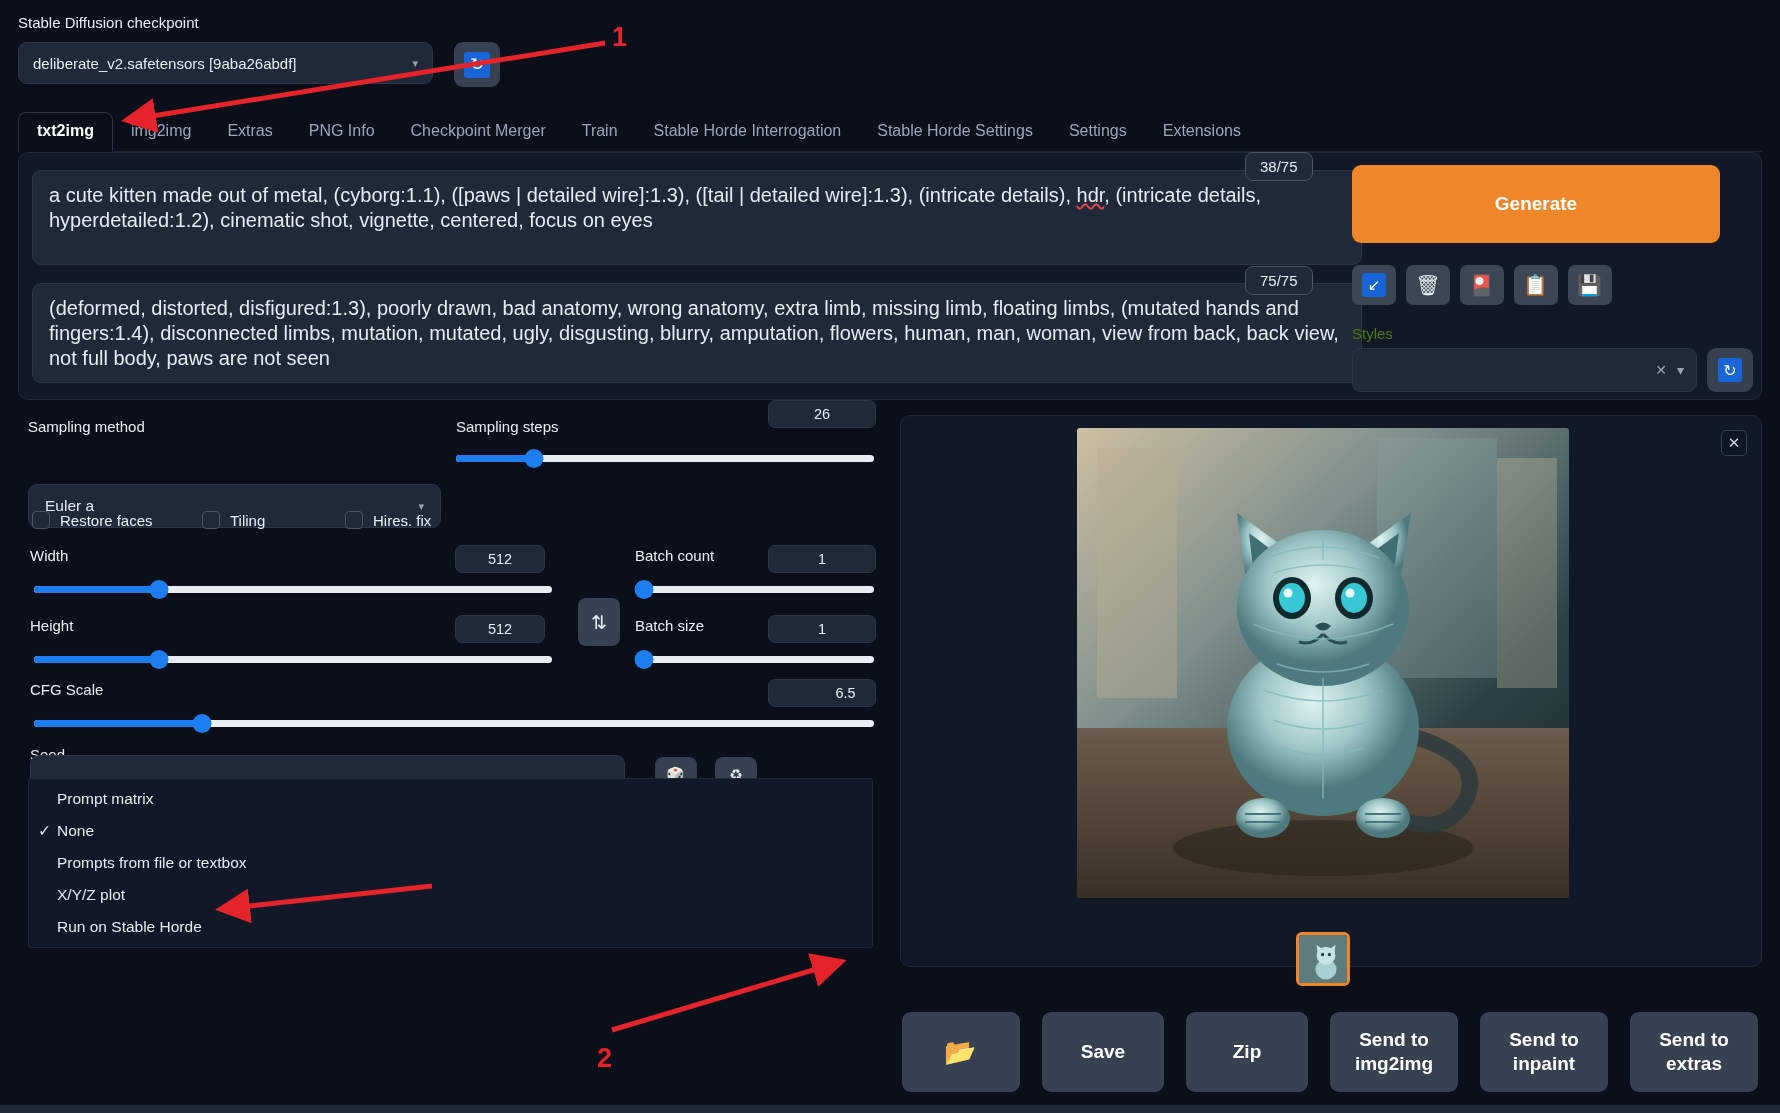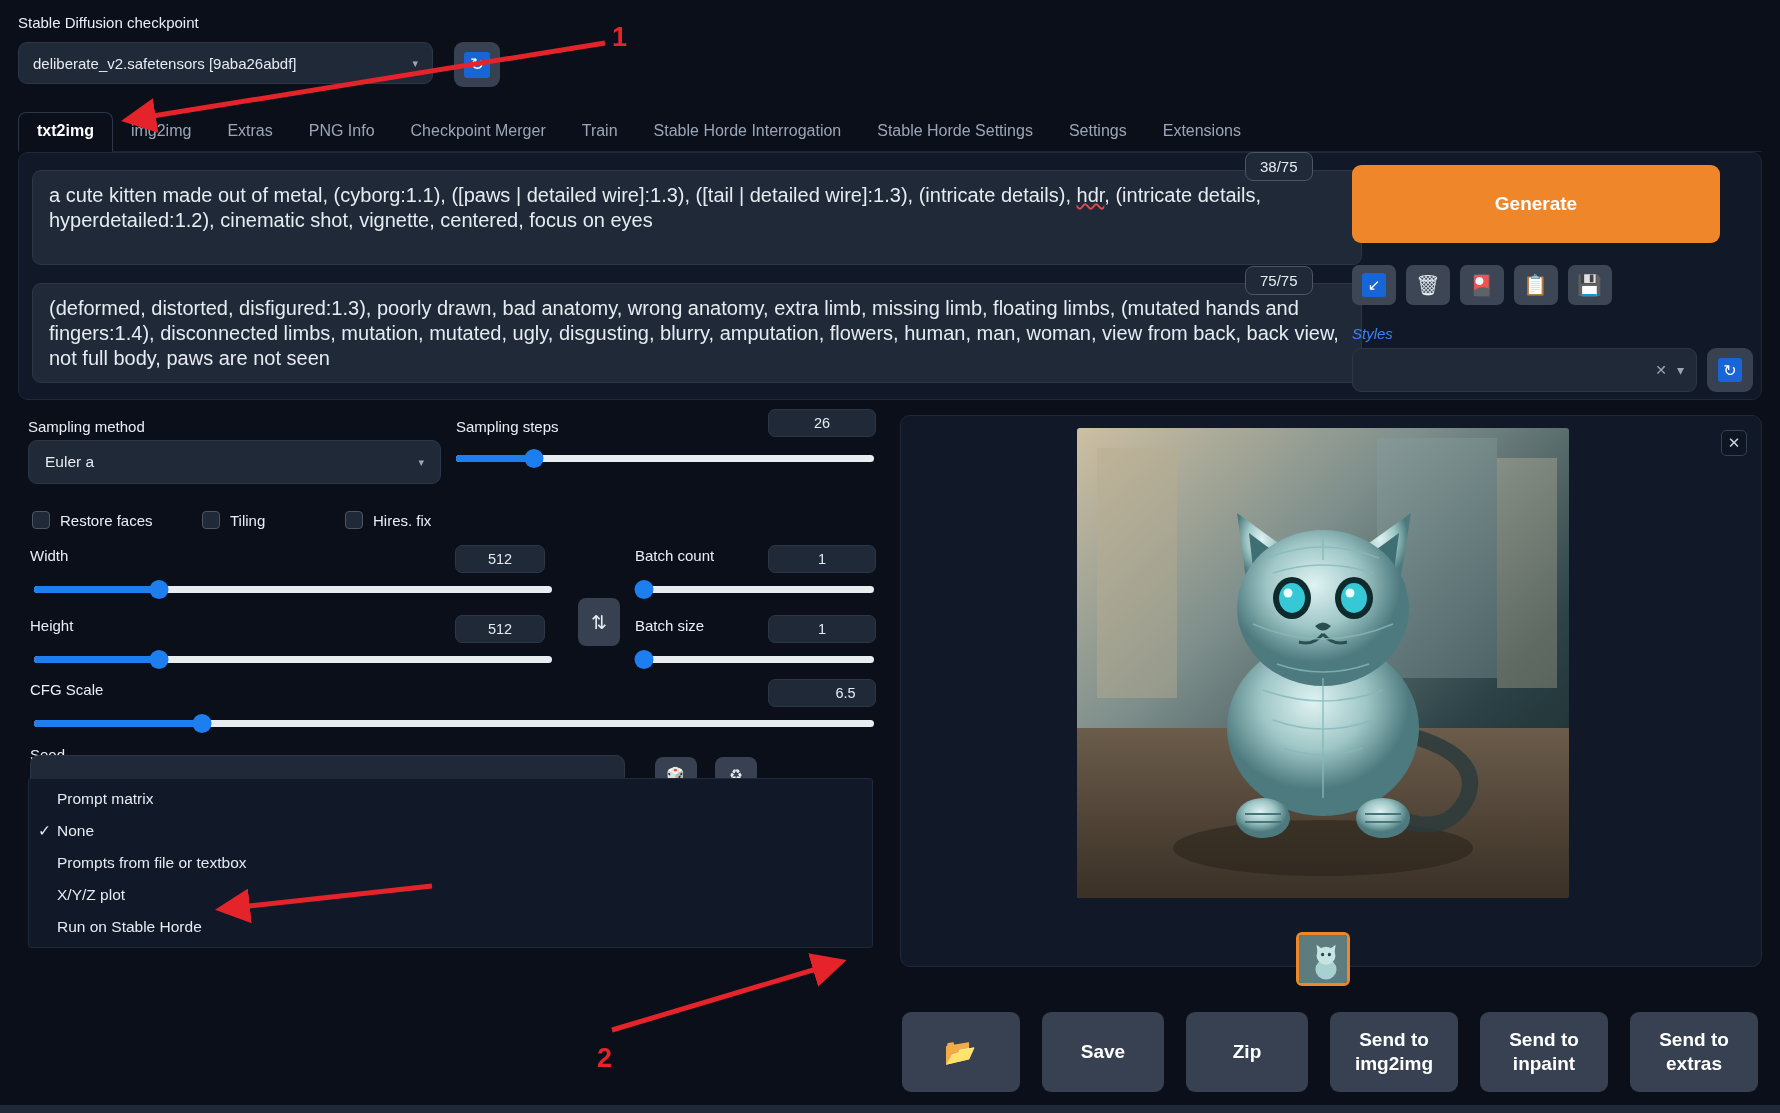--- a/index.html
+++ b/index.html
@@ -56,35 +56,35 @@
     position:absolute; left:1352px; top:165px; width:368px; height:78px;
     background:#f0862a; border:none; border-radius:9px;
     font-size:19px; font-weight:bold; color:#ffffff; font-family:inherit;
     display:flex; align-items:center; justify-content:center;
   }
   .gen-icons { position:absolute; left:1352px; top:265px; display:flex; gap:10px; }
   .gen-icon { width:44px; height:40px; background:#3c4655; border-radius:7px;
     display:flex; align-items:center; justify-content:center; font-size:20px; }
   .gi-blue { width:24px;height:24px;background:#1765d6;border-radius:3px;color:#fff;
     display:flex;align-items:center;justify-content:center;font-size:15px;}
-  .styles-label { position:absolute; left:1352px; top:325px; font-size:15px; color:#3b82f6;font-style:italic; }
+  .styles-label { position:absolute; left:1352px; top:325px; font-size:15px; color:#4d7c0f; }
   .styles-box { position:absolute; left:1352px; top:348px; width:345px; height:44px;
     background:#1f2937; border:1px solid #2c3647; border-radius:9px;
     display:flex; align-items:center; justify-content:flex-end; padding:0 12px; gap:10px;
     font-size:14px; color:#9aa6b8; }
   .styles-refresh { position:absolute; left:1707px; top:348px; width:46px; height:44px;
     background:#374151; border-radius:9px; display:flex; align-items:center; justify-content:center; }
   .styles-refresh .glyph { width:24px;height:24px;background:#1765d6;border-radius:3px;color:#fff;
     display:flex;align-items:center;justify-content:center;font-size:16px;}
 
   
   .lbl { position:absolute; font-size:15px; color:#e9eef5; }
   .select-box { position:absolute; background:#1f2937; border:1px solid #2c3647;
     border-radius:9px; display:flex; align-items:center; padding:0 16px;
-    font-size:15.5px; color:#e6ebf2; }
+    font-size:15.5px; color:#e6ebf2;margin-top:44px; }
   .select-box .caret { margin-left:auto; font-size:11px; color:#9aa6b8; }
   .numbox { position:absolute; height:28px; background:#1f2937; border:1px solid #2c3647;
     border-radius:7px; display:flex; align-items:center; justify-content:center;
     font-size:14.5px; color:#e6ebf2; }
   .slider { position:absolute; height:7px; border-radius:4px; background:#e9edf2; }
   .slider .fill { position:absolute; left:0; top:0; height:7px; border-radius:4px; background:#1d7ef0; }
   .slider .knob { position:absolute; top:-6px; width:19px; height:19px; border-radius:50%;
     background:#1d7ef0; transform:translateX(-50%); }
   .cb-row { position:absolute; display:flex; align-items:center; gap:10px; font-size:15px; color:#e9eef5; }
   .cb { width:18px; height:18px; border:1px solid #4b5563; border-radius:4px; background:#1f2937; }
@@ -191,21 +191,21 @@
     <span class="glyph">↻</span>
   </div>
 
   <div class="lbl" style="left:28px; top:418px;">Sampling method</div>
   <div class="select-box" style="left:28px; top:440px; width:413px; height:44px;">
     <span>Euler a</span>
     <span class="caret">▾</span>
   </div>
 
   <div class="lbl" style="left:456px; top:418px;">Sampling steps</div>
-  <div class="numbox" style="left:768px; top:409px; width:108px;text-align:center;">26</div>
+  <div class="numbox" style="left:768px; top:400px; width:108px;text-align:center;">26</div>
   <div class="slider" style="left:456px; top:455px; width:418px;">
     <div class="fill" style="width:78px;"></div>
     <div class="knob" style="left:78px;"></div>
   </div>
 
   <div class="cb-row" style="left:32px; top:511px;">
     <span class="cb"></span>
     <span>Restore faces</span>
   </div>
   <div class="cb-row" style="left:202px; top:511px;">

